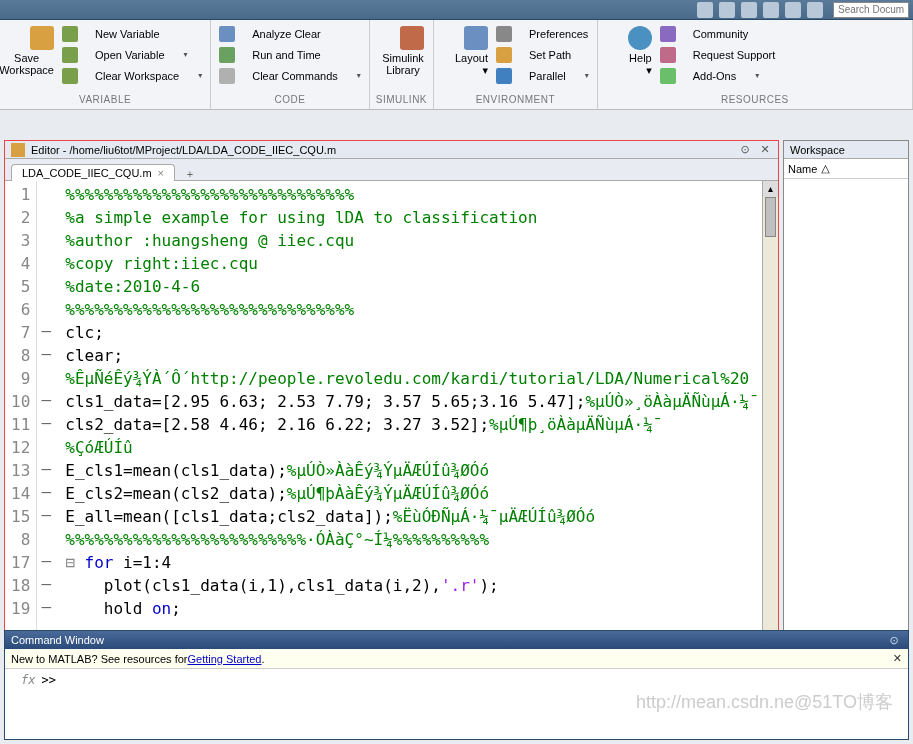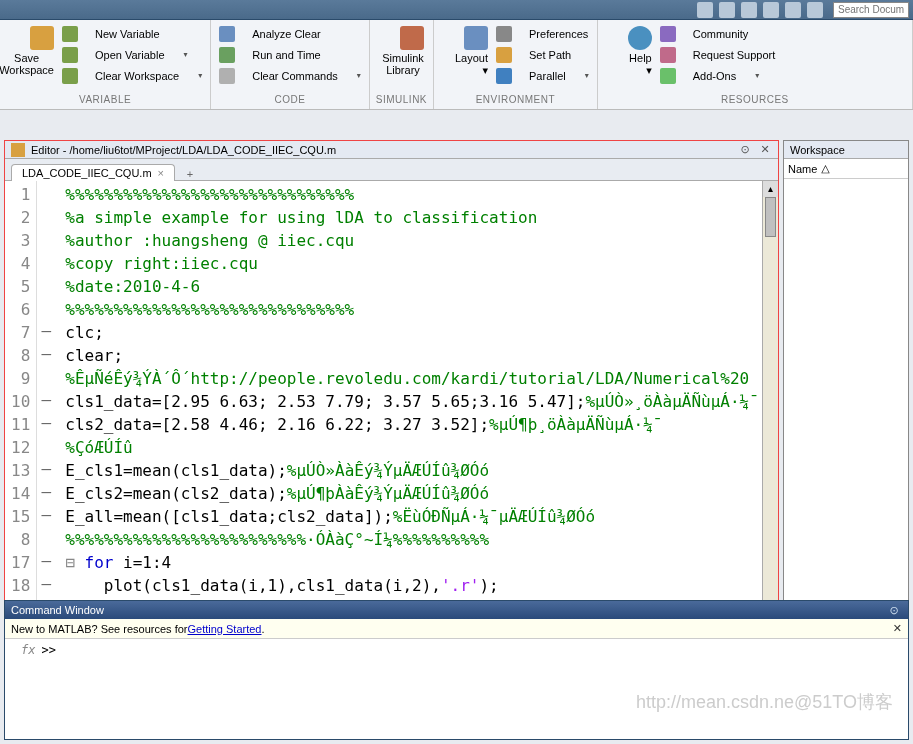--- a/index.html
+++ b/index.html
@@ -54,21 +54,21 @@
 .hscroll-row .htrack { flex:1; position:relative;}
 .hscroll-row .hthumb{ position:absolute; left:0; top:2px; bottom:2px; width:220px; background:#c0c0c0; border:1px solid #888;}
 .mark-strip { position:absolute; right:0; top:0; bottom:0; width:8px; background:#f4f4f4;}
 .mark-strip .m { position:absolute; left:1px; right:1px; height:4px; background:#f08000;}
 
 
 .workspace-wrap { width: 126px; border:1px solid #888; background:#fff; display:flex; flex-direction:column;}
 .ws-header { background:#fff; border-bottom:1px solid #ccc; height:20px; display:flex; align-items:center; padding:0 4px; font-size:11px;}
 
 
-.cmd-wrap { position:absolute; left:4px; right:4px; bottom:4px; height:140px; border:1px solid #2a4a6a; background:#fff; display:flex; flex-direction:column;}
+.cmd-wrap { position:absolute; left:4px; right:4px; bottom:4px; height:110px; border:1px solid #2a4a6a; background:#fff; display:flex; flex-direction:column;}
 .cmd-title { height:18px; background: linear-gradient(#4a6a9a,#2a4a7a); color:#fff; display:flex; align-items:center; padding:0 6px; font-size:11px;}
 .cmd-title .flex{flex:1;}
 .cmd-title .ctl{color:#cde; cursor:pointer; width:16px; text-align:center;}
 .cmd-hint { background:#fffff0; border-bottom:1px solid #ccc; padding:3px 6px; font-size:11px; display:flex; align-items:center;}
 .cmd-hint a { color:#0000cc; text-decoration:underline; cursor:pointer;}
 .cmd-hint .cx { margin-left:auto; color:#333; cursor:pointer;}
 .cmd-body { flex:1; padding:4px 16px; font: 12px Consolas, monospace;}
 .cmd-body .fx { color:#888; font-style:italic; margin-right:6px;}
 
 .watermark { position:absolute; right:20px; bottom:30px; color:#ccc; font:18px sans-serif; pointer-events:none;}

